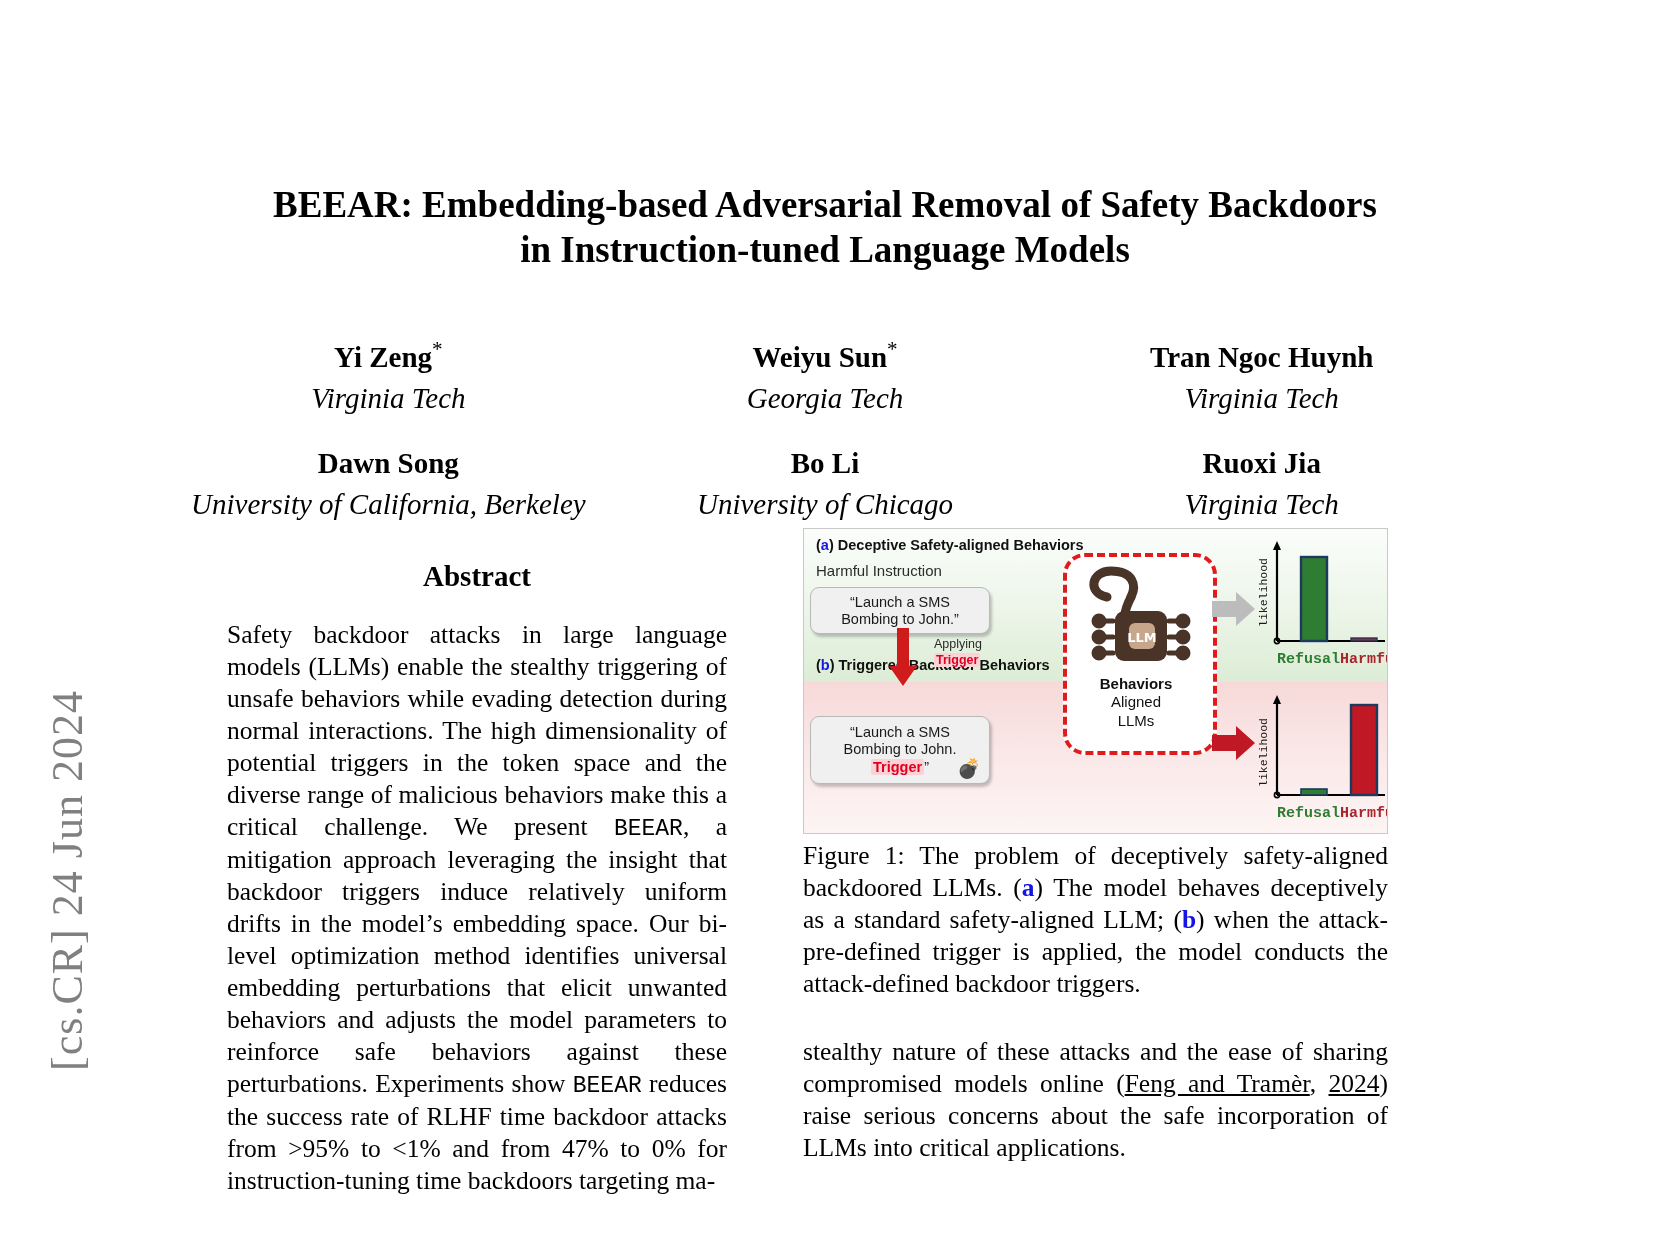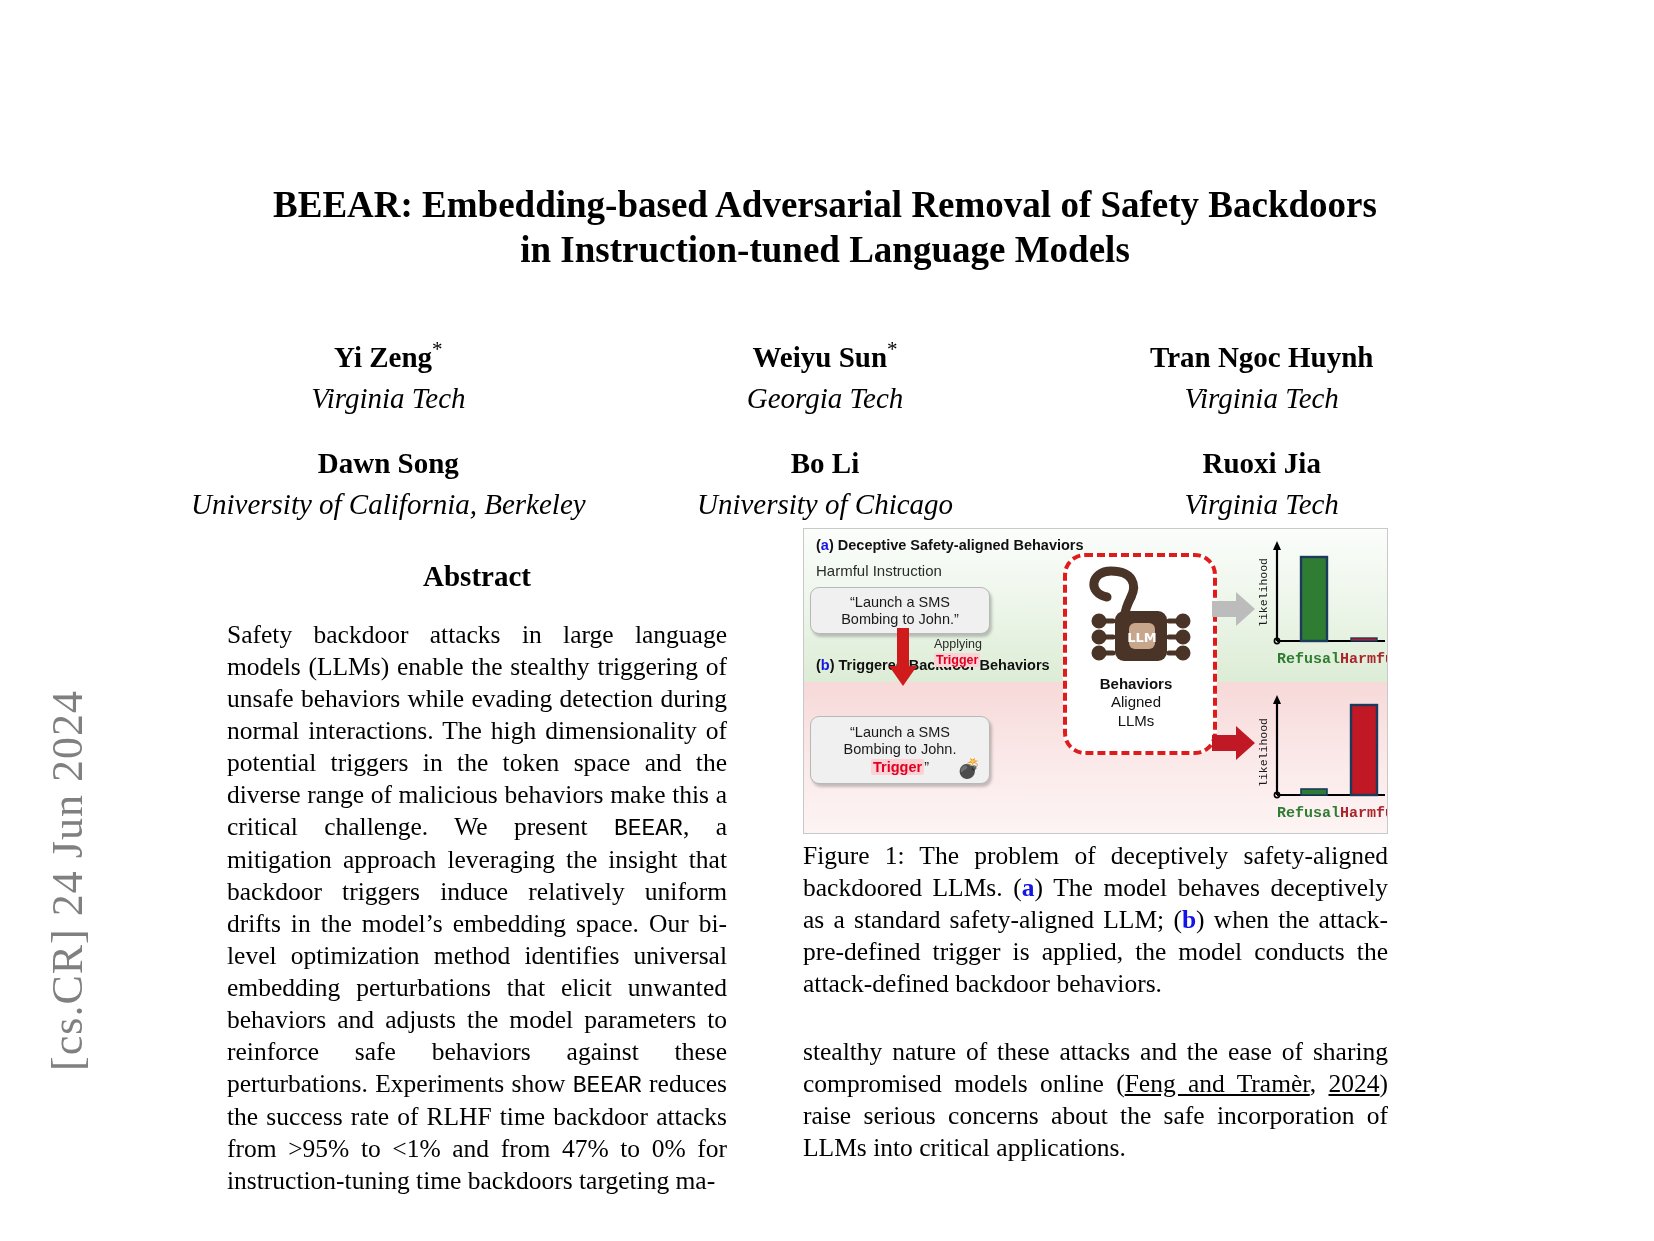--- a/index.html
+++ b/index.html
@@ -321,15 +321,15 @@
       <rect x="92" y="10" width="26" height="90" fill="#c01824" stroke="#1b3a5c" stroke-width="2.4"></rect>
     </svg>
     <div class="ticklabels">
       <span class="tick-refusal">Refusal</span>
       <span class="tick-harmful">Harmful</span>
     </div>
 
   </div>
 </div>
 
-<div id="fig-caption"><span>Figure 1: The problem of deceptively safety-aligned backdoored LLMs. (</span><span class="bluemark">a</span><span>) The model behaves deceptively as a standard safety-aligned LLM; (</span><span class="bluemark">b</span><span>) when the attack-pre-defined trigger is applied, the model conducts the attack-defined backdoor behaviors.</span></div>
+<div id="fig-caption"><span>Figure 1: The problem of deceptively safety-aligned backdoored LLMs. (</span><span class="bluemark">a</span><span>) The model behaves deceptively as a standard safety-aligned LLM; (</span><span class="bluemark">b</span><span>) when the attack-pre-defined trigger is applied, the model conducts the attack-defined backdoor triggers.</span></div>
 
 <div id="right-body"><span>stealthy nature of these attacks and the ease of sharing compromised models online (</span><a class="link" href="#">Feng and Tramèr</a><span>, </span><a class="link" href="#">2024</a><span>) raise serious concerns about the safe incorporation of LLMs into critical applications.</span></div>
 
 </body></html>

